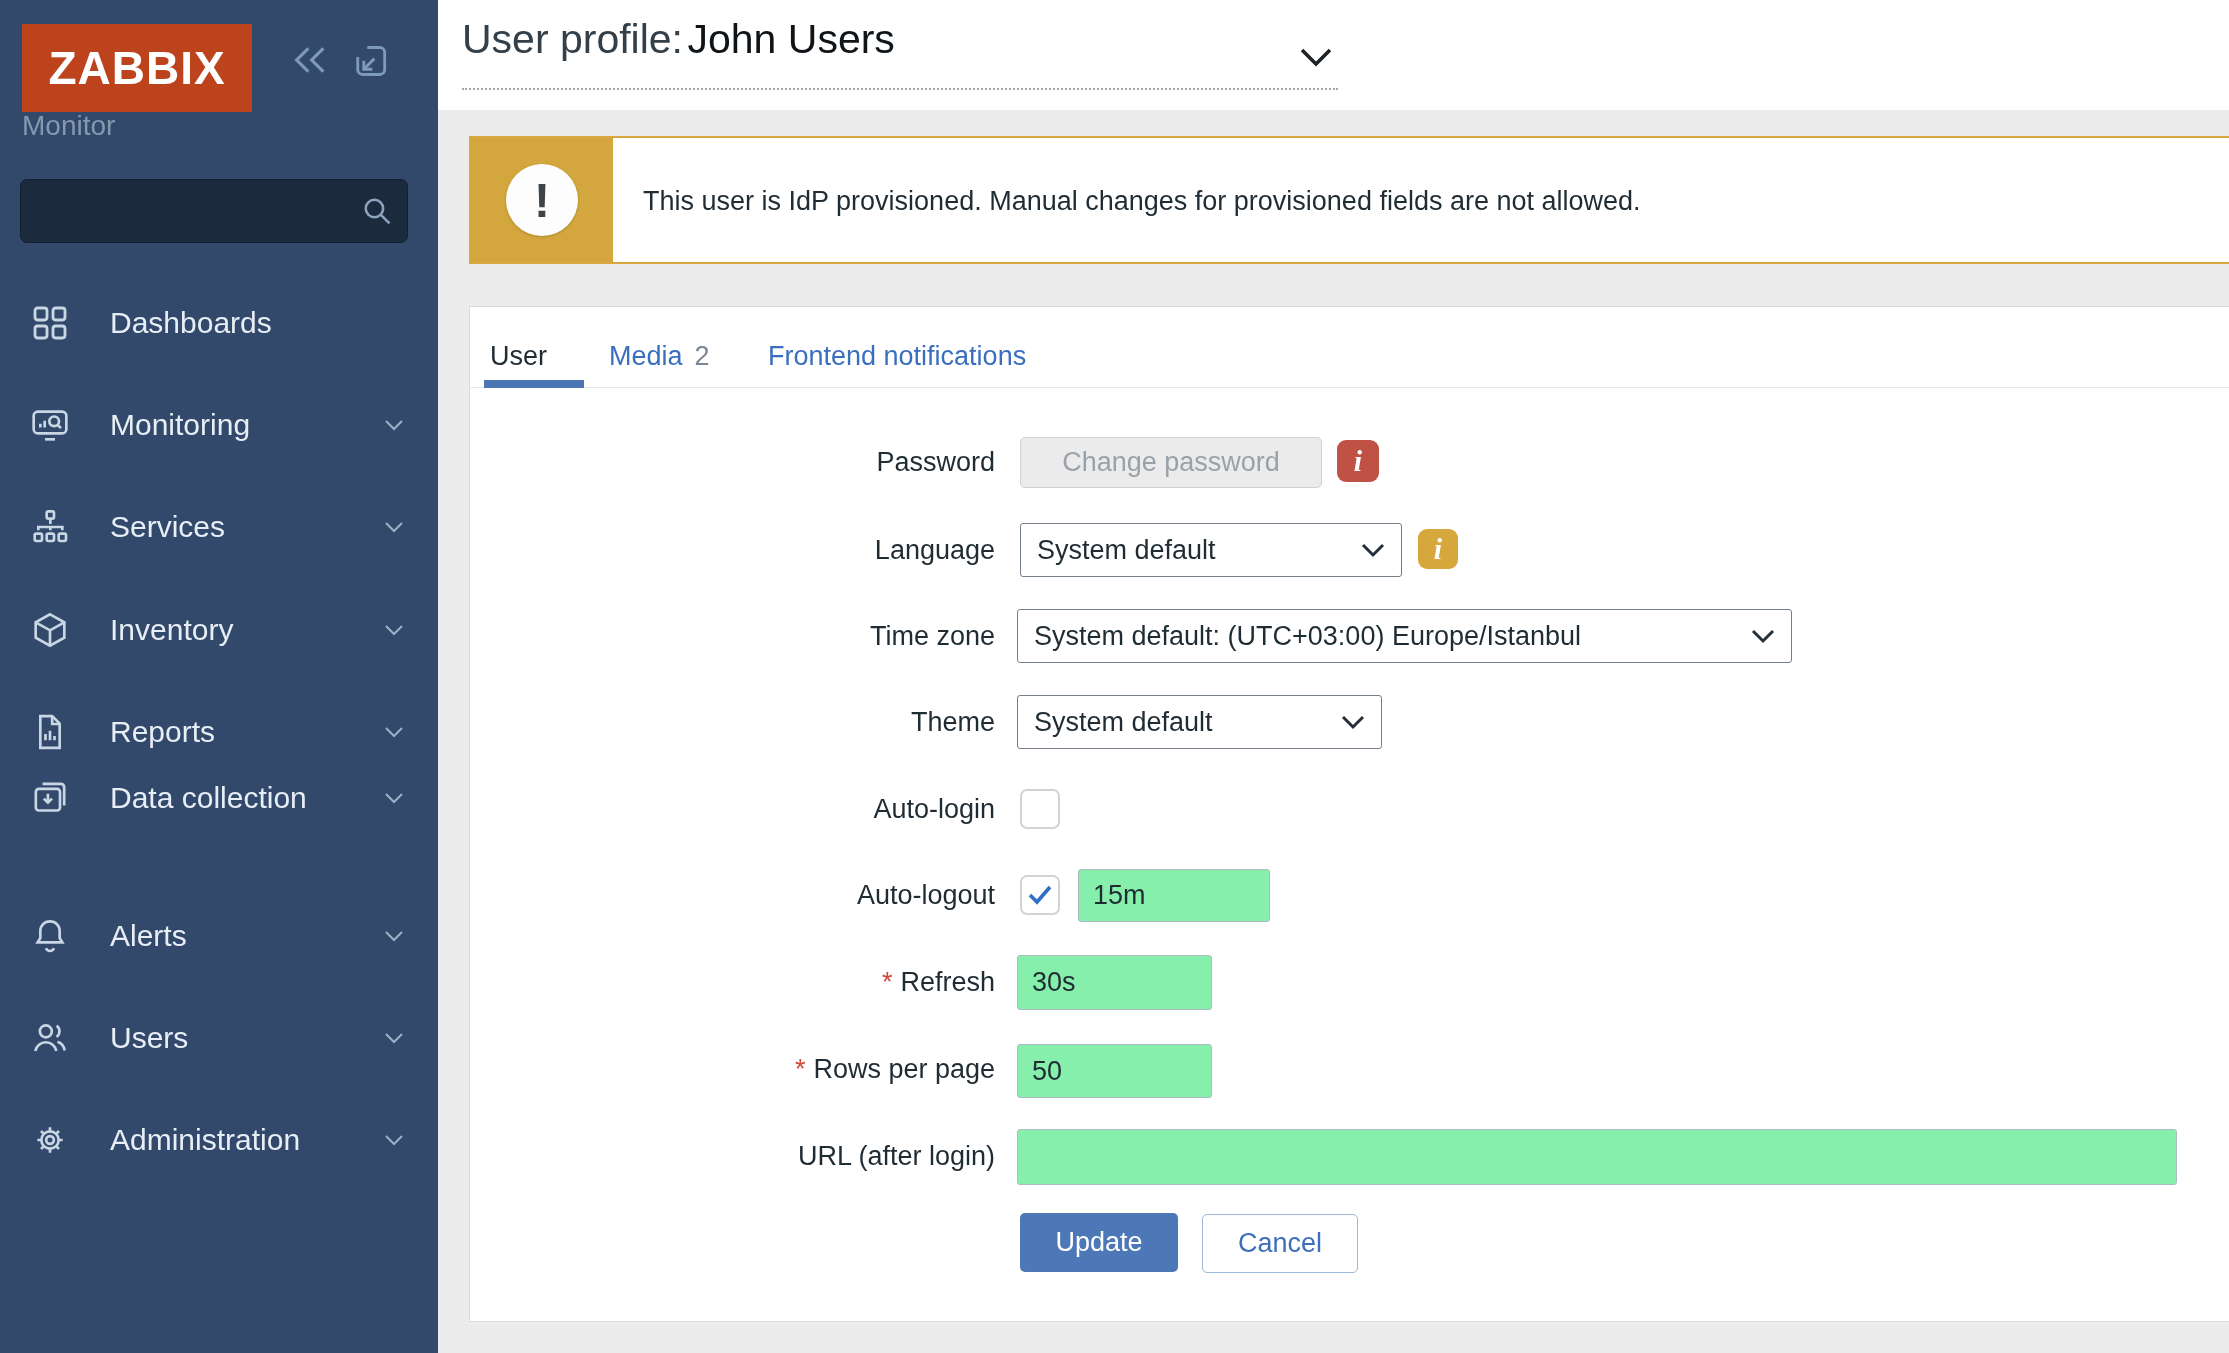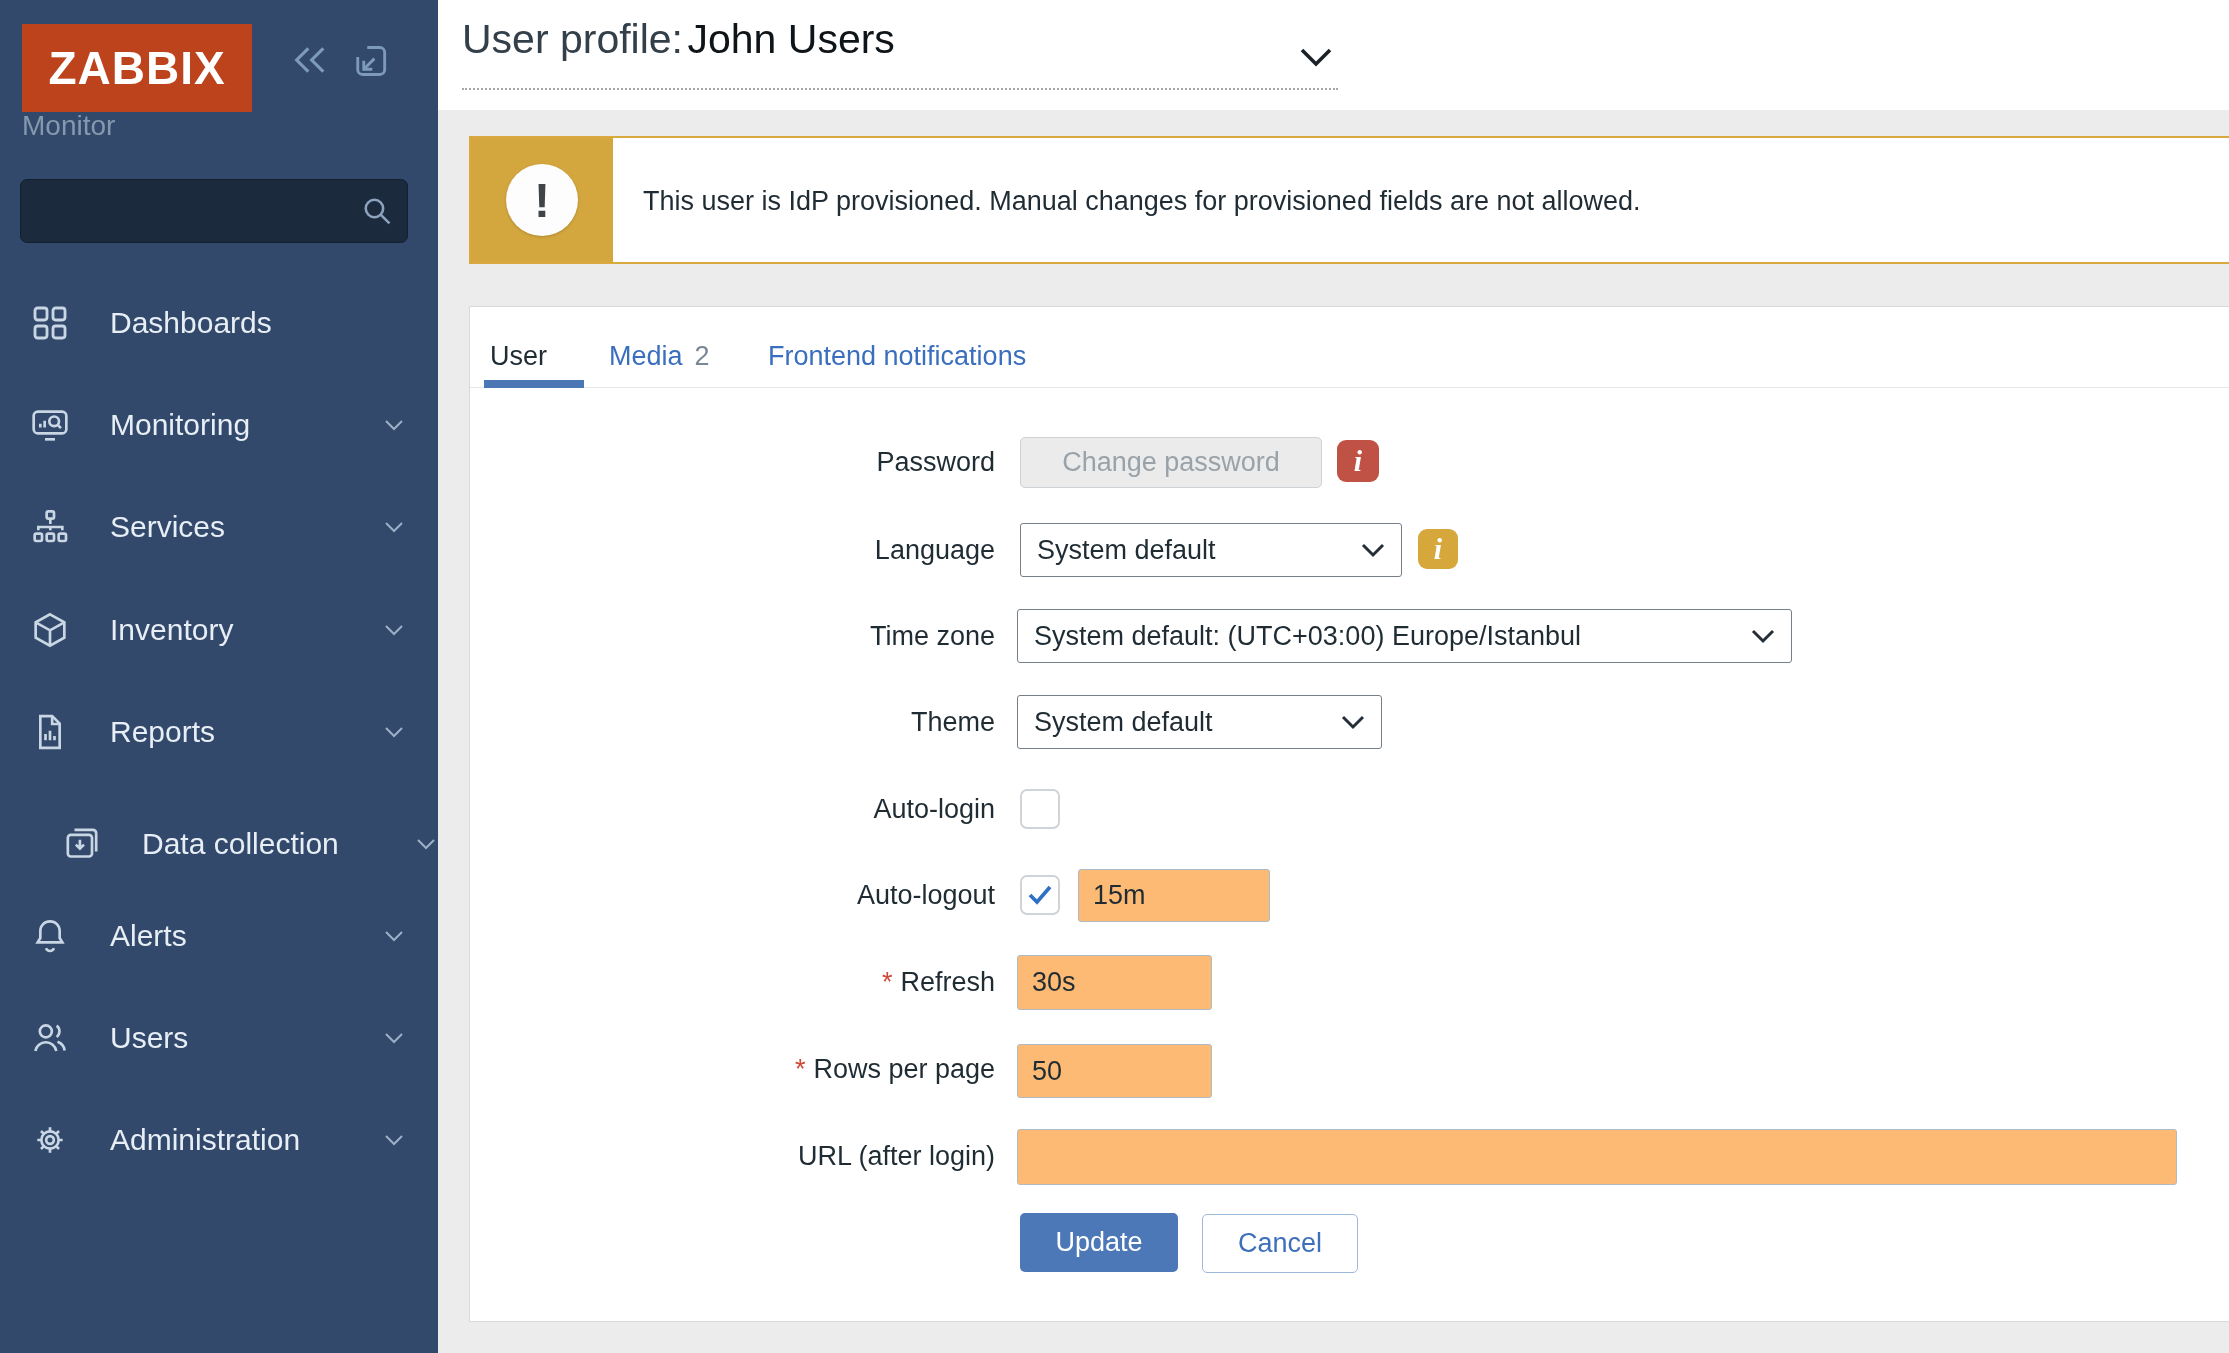--- a/index.html
+++ b/index.html
@@ -65,21 +65,21 @@
       font-family:"Liberation Serif",serif;font-style:italic;font-weight:700;font-size:30px;
       display:flex;align-items:center;justify-content:center;cursor:pointer;}
   .ibadge.red{left:1337px;top:440px;background:#bf5244;}
   .ibadge.gold{left:1418px;top:529px;width:40px;height:40px;background:#d6a73b;}
   .sel{background:#fff;border:1px solid #747f89;border-radius:3px;box-sizing:border-box;
       display:flex;align-items:center;justify-content:space-between;padding:0 16px;
       font-size:27px;color:#1f2c33;cursor:pointer;white-space:nowrap;}
   .sel .sv{overflow:hidden;}
   .sel svg{flex:0 0 auto;margin-left:14px;color:#252f39;}
   .inp{border:1px solid #aebbc4;border-radius:3px;box-sizing:border-box;font-size:27px;
-      color:#1f2c33;padding:0 14px;font-family:"Liberation Sans",sans-serif;outline:none;background:#fdba74;}
+      color:#1f2c33;padding:0 14px;font-family:"Liberation Sans",sans-serif;outline:none;background:#86efac;}
   .cb{width:40px;height:40px;border:2px solid #cfd4d9;border-radius:7px;background:#fff;
       box-sizing:border-box;cursor:pointer;display:flex;align-items:center;justify-content:center;}
   .btn-primary{left:1020px;top:1213px;width:158px;height:59px;background:#4c78b7;border:none;
       border-radius:5px;color:#fff;font-size:27px;font-family:"Liberation Sans",sans-serif;cursor:pointer;}
   .btn-secondary{left:1202px;top:1214px;width:156px;height:59px;background:#fff;
       border:1px solid #9db9dc;border-radius:5px;color:#3d6fba;font-size:27px;
       font-family:"Liberation Sans",sans-serif;cursor:pointer;}
 </style>
 </head>
 <body>
@@ -177,21 +177,21 @@
         <path d="M13.3 2.5v4.7h4.5"></path>
         <path d="M9.3 17v-3.8M12 17v-5.7M14.7 17v-2.6"></path>
       </svg>
     </span>
     <span class="lbl">Reports</span>
     <svg class="chev" width="20" height="12" viewBox="0 0 20 12" fill="none" stroke="currentColor" stroke-width="2">
         <path d="M2 2l8 8 8-8"></path>
       </svg>
   </div>
 
-  <div class="abs mi" style="top:808px;margin-left:32px;">
+  <div class="abs mi" style="top:762px;">
     <span class="ico">
       <svg width="40" height="40" viewBox="0 0 24 24" fill="none" stroke="currentColor" stroke-width="1.6">
         <path d="M7.5 3.5h11a2 2 0 0 1 2 2v11"></path>
         <rect x="3.5" y="6.5" width="14.5" height="13" rx="1.8"></rect>
         <path d="M10.75 9.5v5.2M8.3 12.4l2.45 2.4 2.45-2.4"></path>
       </svg>
     </span>
     <span class="lbl">Data collection</span>
     <svg class="chev" width="20" height="12" viewBox="0 0 20 12" fill="none" stroke="currentColor" stroke-width="2">
         <path d="M2 2l8 8 8-8"></path>

